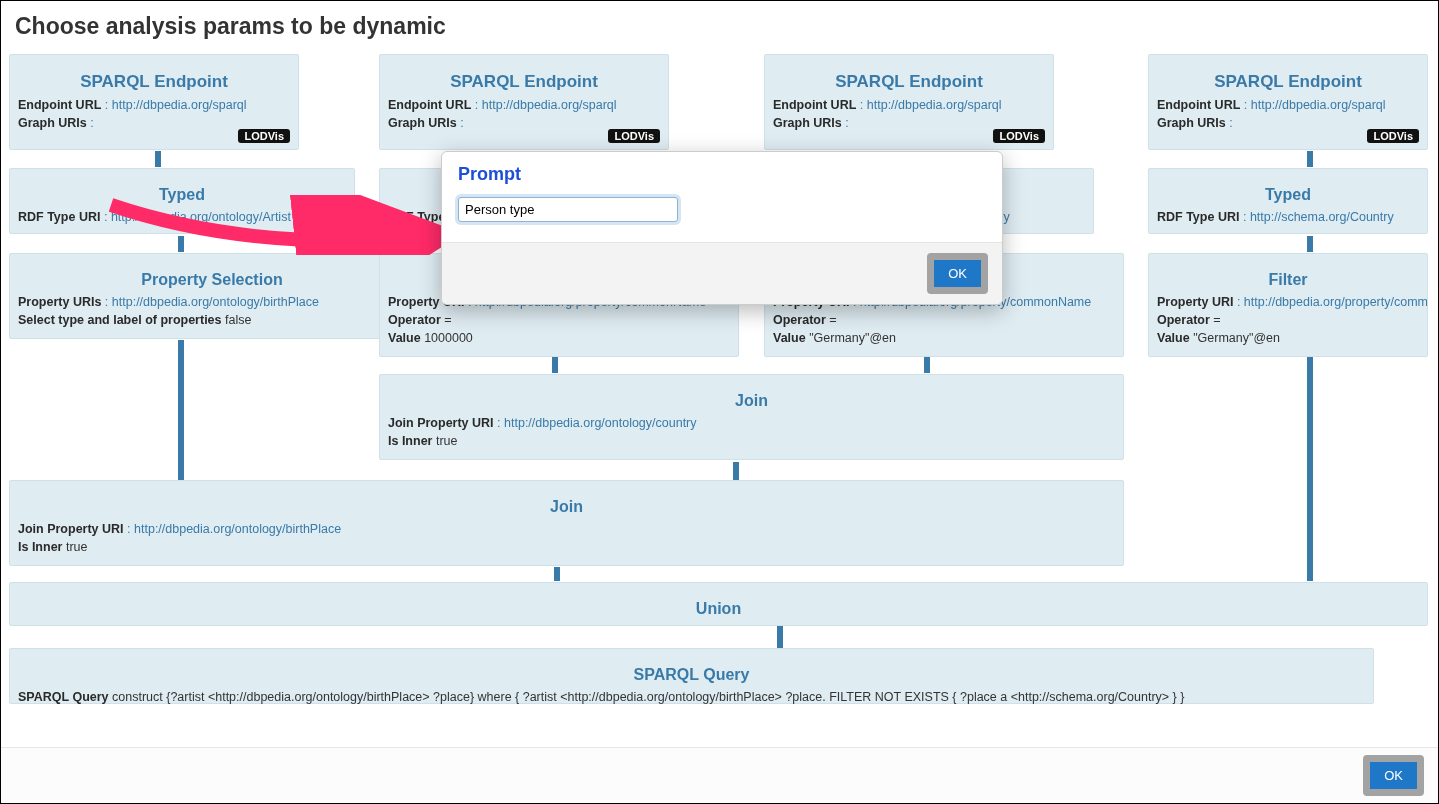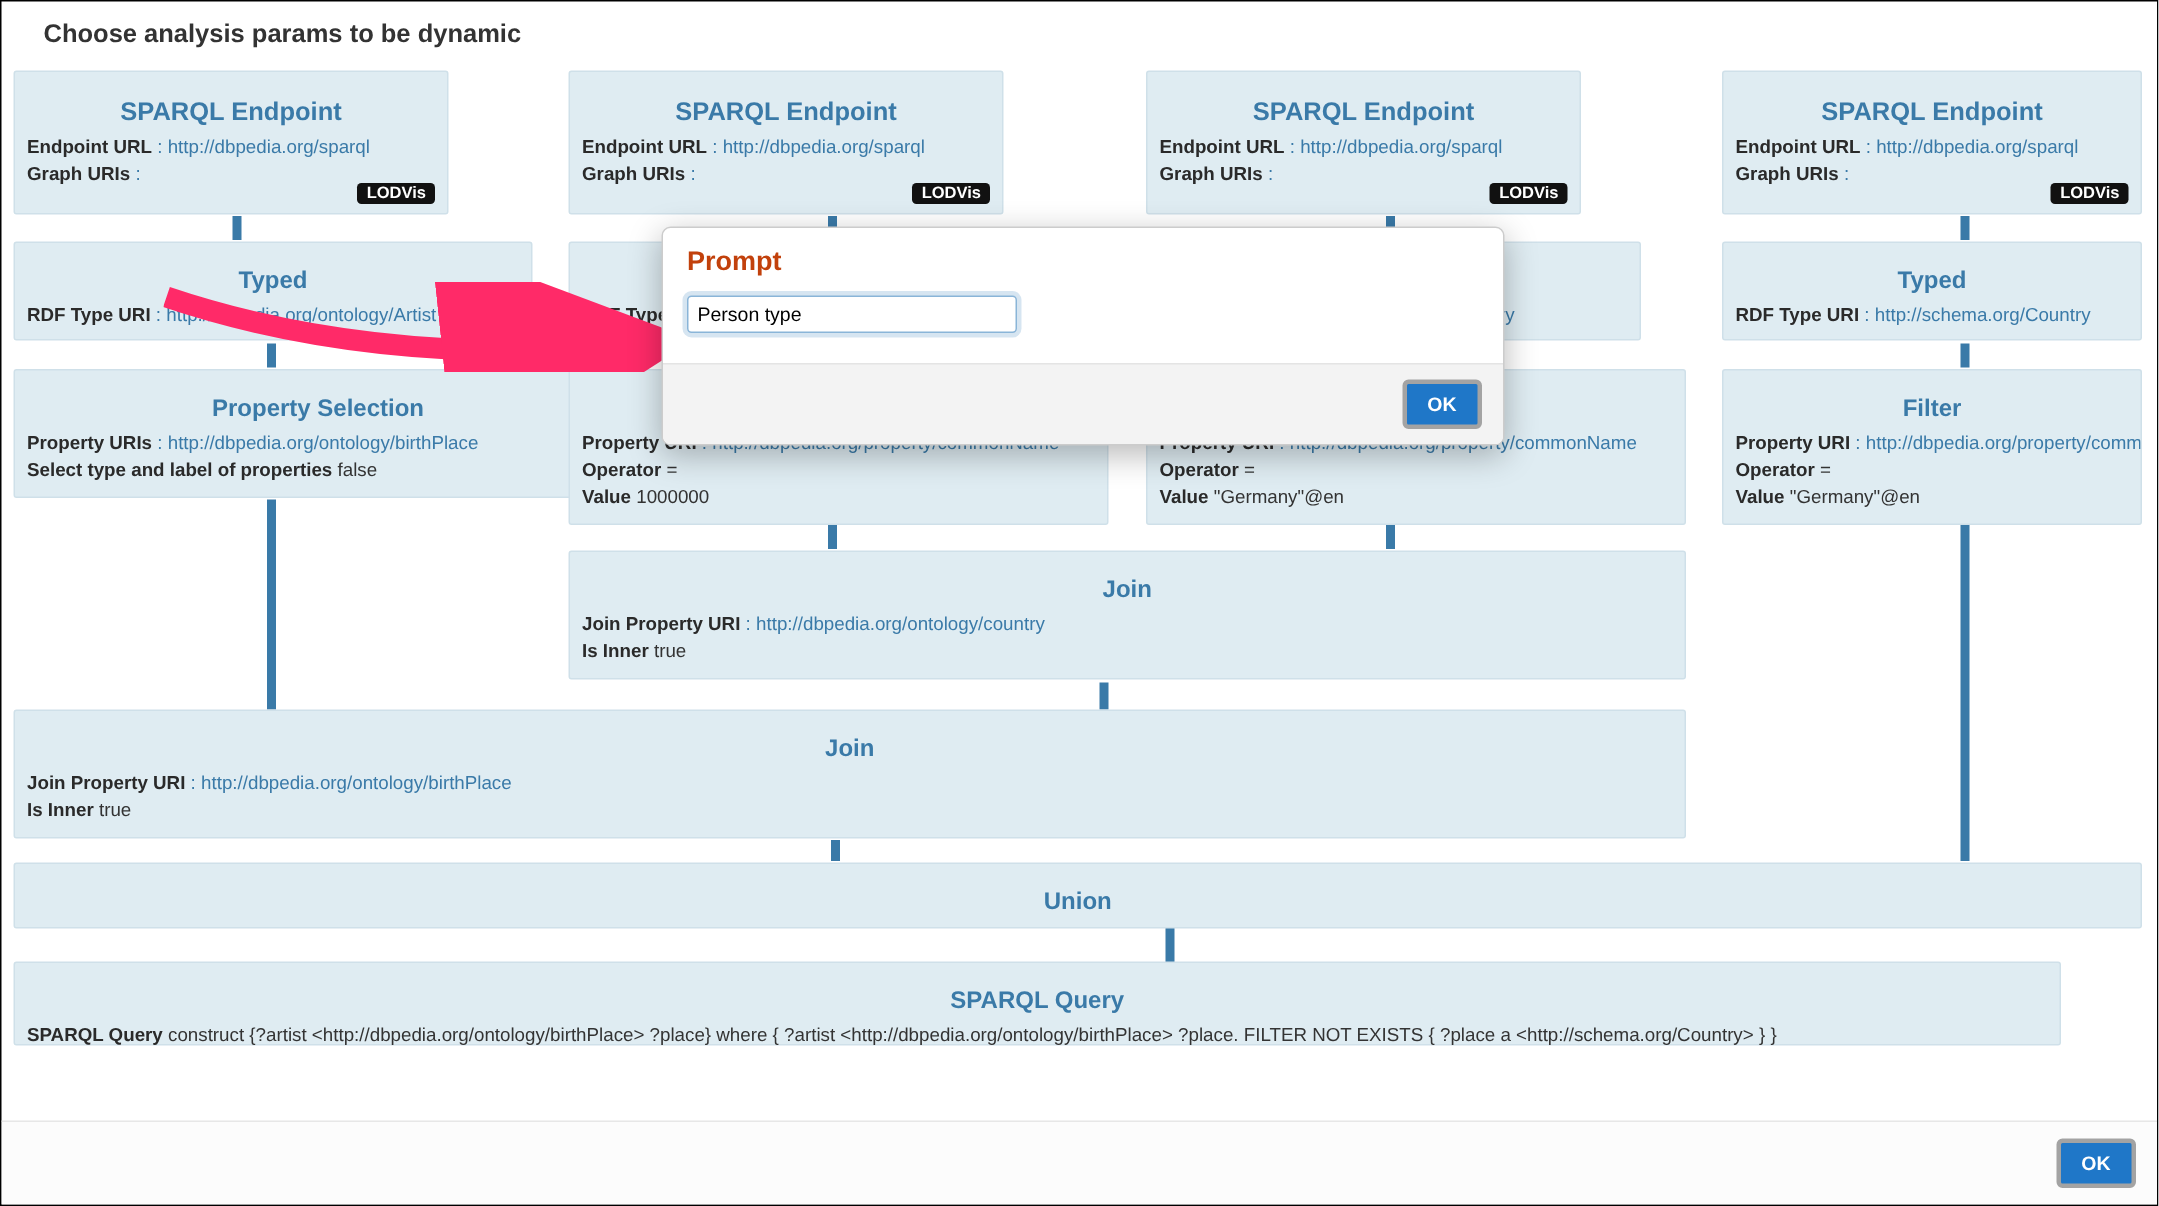--- a/index.html
+++ b/index.html
@@ -1,35 +1,35 @@
 <!DOCTYPE html>
 <html><head>
 <meta charset="utf-8">
 <style>
   html,body{margin:0;padding:0;font-family:"Helvetica Neue",Helvetica,Arial,sans-serif;font-size:13px;color:#333;background:#fff}
   *{box-sizing:border-box}
   .page{position:relative;width:1439px;height:804px;border:1px solid #000;padding:6px 8px 0 8px;overflow:hidden}
-  h1.title{font-size:17px;font-weight:700;color:#333;margin:6px 0 10px 20px}
+  h1.title{font-size:23px;font-weight:700;color:#333;margin:6px 0 10px 6px}
   .canvas{position:relative;width:100%;height:690px}
   .node{position:absolute;background:#dfecf2;border:1px solid #cfe0e9;border-radius:2px;padding:15px 8px 6px 8px}
   .node .hdr{text-align:center;font-weight:700;color:#3a7aa8;font-size:17px;margin:2px 0 4px 0}
   .node .hdr.sm{font-size:16px}
   .row{font-size:12.5px;line-height:18px;color:#2a2a2a}
   .row .lbl{font-weight:700;color:#2a2a2a}
   .row .sep{color:#3a7aa8}
   .row .val{color:#3a7aa8}
   .row .plain{color:#333}
   .badge{position:absolute;right:8px;bottom:6px;background:#111;color:#fff;font-size:11px;font-weight:700;border-radius:3px;padding:1px 6px}
   .conn{position:absolute;background:#3a7aa8}
   
   .footer{position:absolute;left:0;right:0;bottom:0;height:56px;border-top:1px solid #e7e7e7;background:#fcfcfc;display:flex;justify-content:flex-end;align-items:center;padding:0 14px}
-  .btn{display:inline-block;background:#1f77c8;color:#fff;border:3px solid #a3a3a3;border-radius:4px;font-weight:700;font-size:13px;padding:6px 14px;cursor:pointer}
+  .btn{display:inline-block;background:#1f77c8;color:#fff;border:7px solid #a3a3a3;border-radius:4px;font-weight:400;font-size:13px;padding:6px 14px;cursor:pointer}
   
   .modal{position:absolute;top:150px;left:440px;width:562px;background:#fff;border:1px solid #ccc;border-radius:6px;box-shadow:0 6px 22px rgba(0,0,0,.28);overflow:hidden}
-  .modal .mhdr{padding:12px 16px 8px 16px;font-size:18px;font-weight:600;color:#c2410c}
+  .modal .mhdr{padding:12px 16px 8px 16px;font-size:18px;font-weight:600;color:#1d4ed8}
   .modal .mbody{padding:4px 16px 20px 16px}
   .modal input[type=text]{width:220px;font-size:13px;padding:4px 6px;border:1px solid #8ab5d8;border-radius:3px;outline:none;box-shadow:0 0 0 3px rgba(138,181,216,.35)}
   .modal .mfoot{background:#f3f3f3;border-top:1px solid #e4e4e4;padding:10px 14px;display:flex;justify-content:flex-end}
   
   .arrow{position:absolute;pointer-events:none}
 </style>
 </head>
 <body>
 
 <div class="page">

